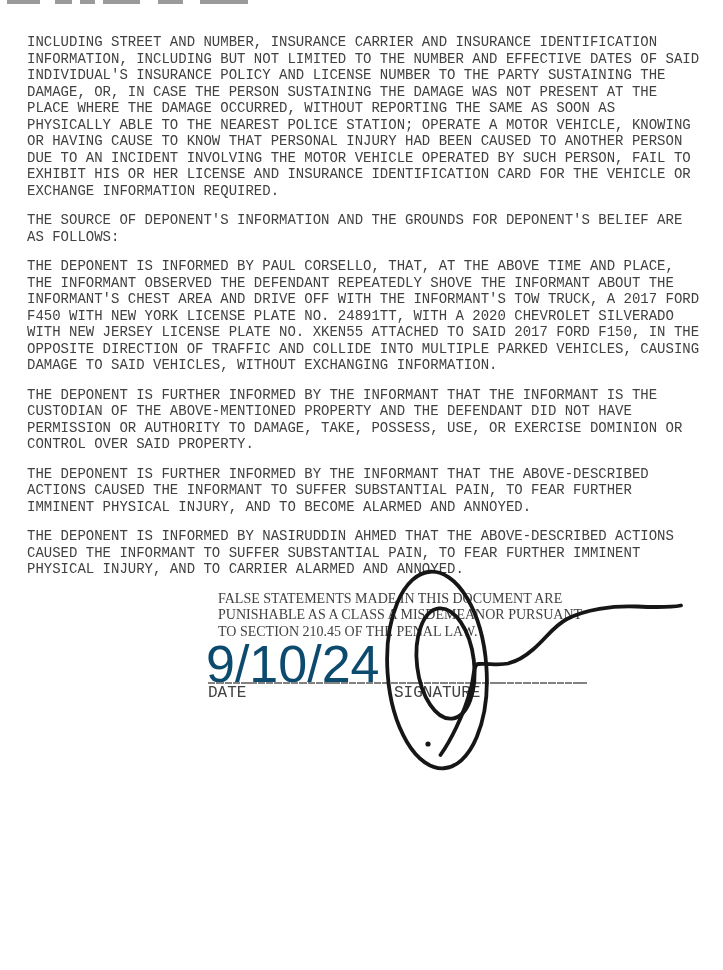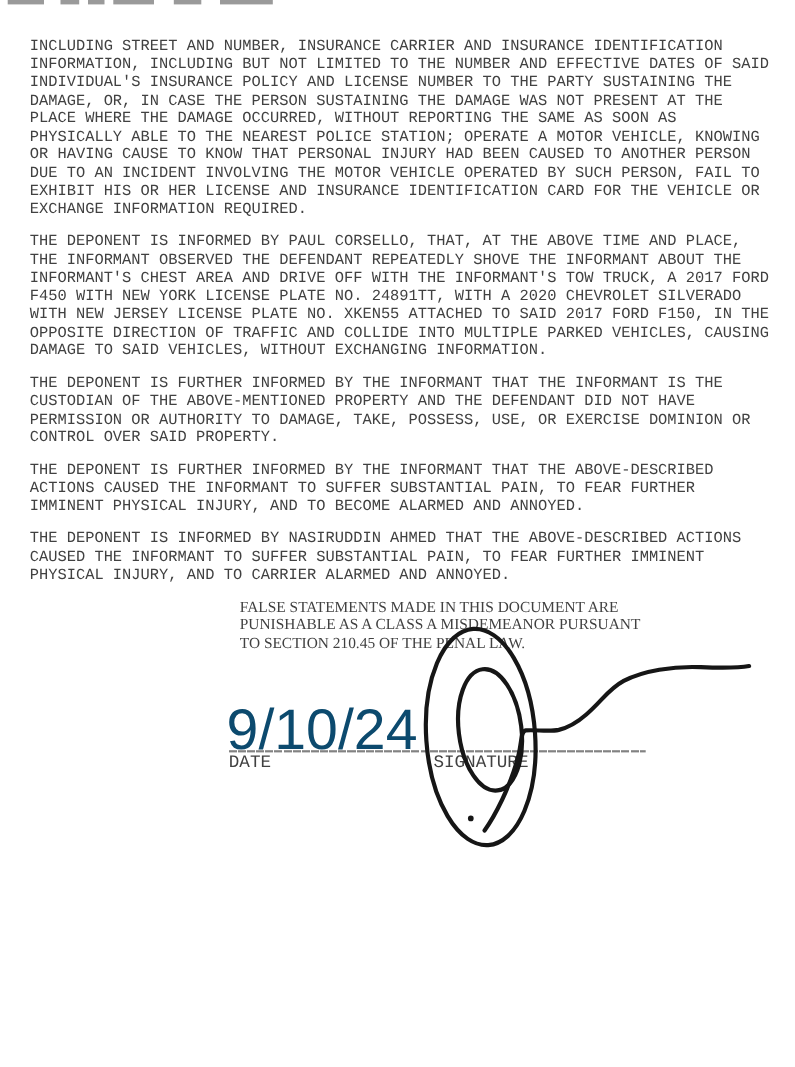--- a/index.html
+++ b/index.html
@@ -78,20 +78,22 @@
     <pre class="para">INCLUDING STREET AND NUMBER, INSURANCE CARRIER AND INSURANCE IDENTIFICATION
 INFORMATION, INCLUDING BUT NOT LIMITED TO THE NUMBER AND EFFECTIVE DATES OF SAID
 INDIVIDUAL'S INSURANCE POLICY AND LICENSE NUMBER TO THE PARTY SUSTAINING THE
 DAMAGE, OR, IN CASE THE PERSON SUSTAINING THE DAMAGE WAS NOT PRESENT AT THE
 PLACE WHERE THE DAMAGE OCCURRED, WITHOUT REPORTING THE SAME AS SOON AS
 PHYSICALLY ABLE TO THE NEAREST POLICE STATION; OPERATE A MOTOR VEHICLE, KNOWING
 OR HAVING CAUSE TO KNOW THAT PERSONAL INJURY HAD BEEN CAUSED TO ANOTHER PERSON
 DUE TO AN INCIDENT INVOLVING THE MOTOR VEHICLE OPERATED BY SUCH PERSON, FAIL TO
 EXHIBIT HIS OR HER LICENSE AND INSURANCE IDENTIFICATION CARD FOR THE VEHICLE OR
 EXCHANGE INFORMATION REQUIRED.</pre>
+    <pre class="para">THE SOURCE OF DEPONENT'S INFORMATION AND THE GROUNDS FOR DEPONENT'S BELIEF ARE
+AS FOLLOWS:</pre>
     <pre class="para">THE DEPONENT IS INFORMED BY PAUL CORSELLO, THAT, AT THE ABOVE TIME AND PLACE,
 THE INFORMANT OBSERVED THE DEFENDANT REPEATEDLY SHOVE THE INFORMANT ABOUT THE
 INFORMANT'S CHEST AREA AND DRIVE OFF WITH THE INFORMANT'S TOW TRUCK, A 2017 FORD
 F450 WITH NEW YORK LICENSE PLATE NO. 24891TT, WITH A 2020 CHEVROLET SILVERADO
 WITH NEW JERSEY LICENSE PLATE NO. XKEN55 ATTACHED TO SAID 2017 FORD F150, IN THE
 OPPOSITE DIRECTION OF TRAFFIC AND COLLIDE INTO MULTIPLE PARKED VEHICLES, CAUSING
 DAMAGE TO SAID VEHICLES, WITHOUT EXCHANGING INFORMATION.</pre>
     <pre class="para">THE DEPONENT IS FURTHER INFORMED BY THE INFORMANT THAT THE INFORMANT IS THE
 CUSTODIAN OF THE ABOVE-MENTIONED PROPERTY AND THE DEFENDANT DID NOT HAVE
 PERMISSION OR AUTHORITY TO DAMAGE, TAKE, POSSESS, USE, OR EXERCISE DOMINION OR

